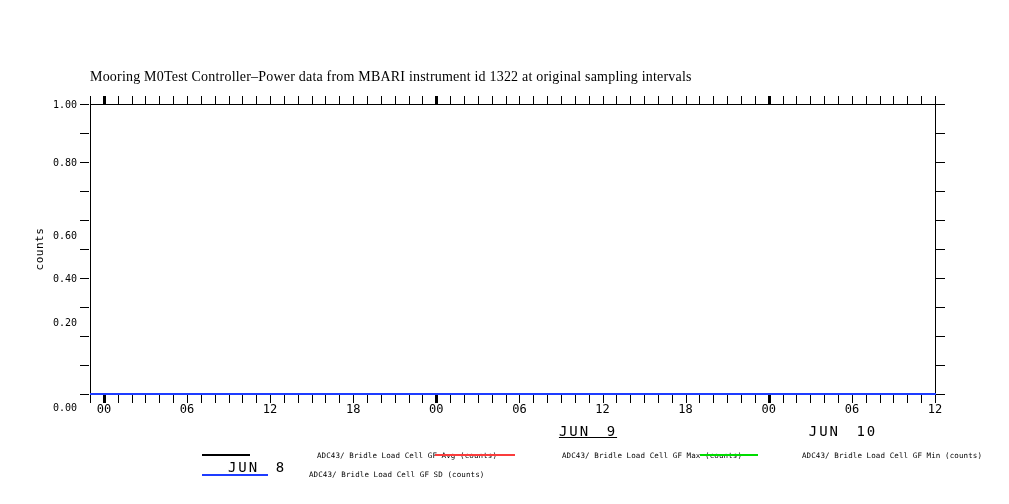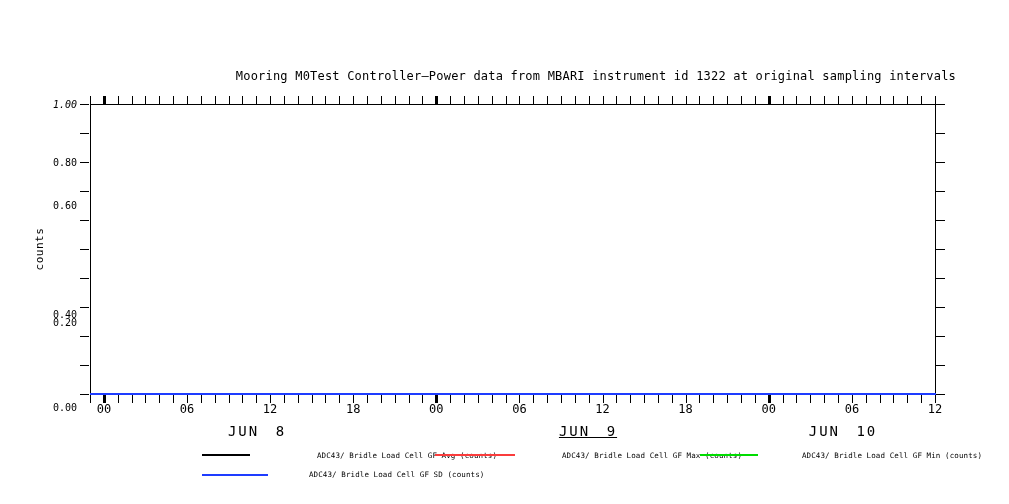--- a/index.html
+++ b/index.html
@@ -7,21 +7,21 @@
     position:relative;
     width:1009px;height:504px;
     background:#ffffff;
     font-family:"DejaVu Sans Mono","Liberation Mono",monospace;
     color:#000;
     overflow:hidden;
   }
   
   #meta{position:absolute;left:90px;top:20px;font-size:9px;line-height:10px;letter-spacing:0.3px;white-space:pre;}
   
-  #title{position:absolute;left:90px;top:69px;width:866px;text-align:right;font-size:12px;letter-spacing:0.2px;white-space:nowrap;}
+  #title{position:absolute;left:90px;top:69px;width:866px;text-align:left;font-size:14px;letter-spacing:0.2px;white-space:nowrap;font-family:Liberation Serif, serif;}
   
   #plot-box{
     position:absolute;left:90px;top:104px;width:846px;height:291px;
     box-sizing:border-box;border:1px solid #000;background:#fff;
   }
   #zero-line{
     position:absolute;left:-1px;right:-1px;bottom:-1px;height:2.5px;
     background:#1e3cff;z-index:3;
   }
   
@@ -81,42 +81,42 @@
   </div>
   <div id="ticks-bottom" class="tick-strip">
     <div class="day-tick" style="left:12.8px;"></div>
     <div class="day-tick" style="left:345.3px;"></div>
     <div class="day-tick" style="left:677.7px;"></div>
     <div class="end-tick"></div>
   </div>
   <div id="ticks-left" class="tick-strip"></div>
   <div id="ticks-right" class="tick-strip"></div>
 
-  <div class="ylab" style="top:98.5px;font-style:italic;">1.00</div>
+  <div class="ylab" style="top:98.5px;">1.00</div>
   <div class="ylab" style="top:156.5px;">0.80</div>
-  <div class="ylab" style="top:200px;text-align:right;">0.60</div>
-  <div class="ylab" style="top:272.5px;margin-top:36px;">0.40</div>
+  <div class="ylab" style="top:230px;text-align:right;">0.60</div>
+  <div class="ylab" style="top:272.5px;">0.40</div>
   <div class="ylab" style="top:317px;">0.20</div>
   <div class="ylab" style="top:402px;">0.00</div>
 
   <div id="y-title">counts</div>
 
   <div class="xlab" style="left:103.9px;">00</div>
   <div class="xlab" style="left:187.0px;">06</div>
   <div class="xlab" style="left:270.1px;">12</div>
   <div class="xlab" style="left:353.2px;">18</div>
   <div class="xlab" style="left:436.3px;">00</div>
   <div class="xlab" style="left:519.4px;">06</div>
   <div class="xlab" style="left:602.5px;">12</div>
   <div class="xlab" style="left:685.6px;">18</div>
   <div class="xlab" style="left:768.7px;">00</div>
   <div class="xlab" style="left:851.9px;">06</div>
   <div class="xlab" style="left:935.0px;">12</div>
 
-  <div class="daylab" style="left:257px;">JUN 8</div>
+  <div class="daylab" style="left:257px;margin-top:36px;">JUN 8</div>
   <div class="daylab" style="left:588px;text-decoration:underline;">JUN 9</div>
   <div class="daylab" style="left:843px;">JUN 10</div>
 
   <div class="leg-line leg-black" style="left:202px;top:454px;width:48px;"></div>
   <div class="leg-label" style="left:280px;top:451px;">ADC43/ Bridle Load Cell GF Avg (counts)</div>
 
   <div class="leg-line leg-red" style="left:435px;top:454px;width:80px;"></div>
   <div class="leg-label" style="left:525px;top:451px;">ADC43/ Bridle Load Cell GF Max (counts)</div>
 
   <div class="leg-line leg-green" style="left:700px;top:454px;width:58px;"></div>

